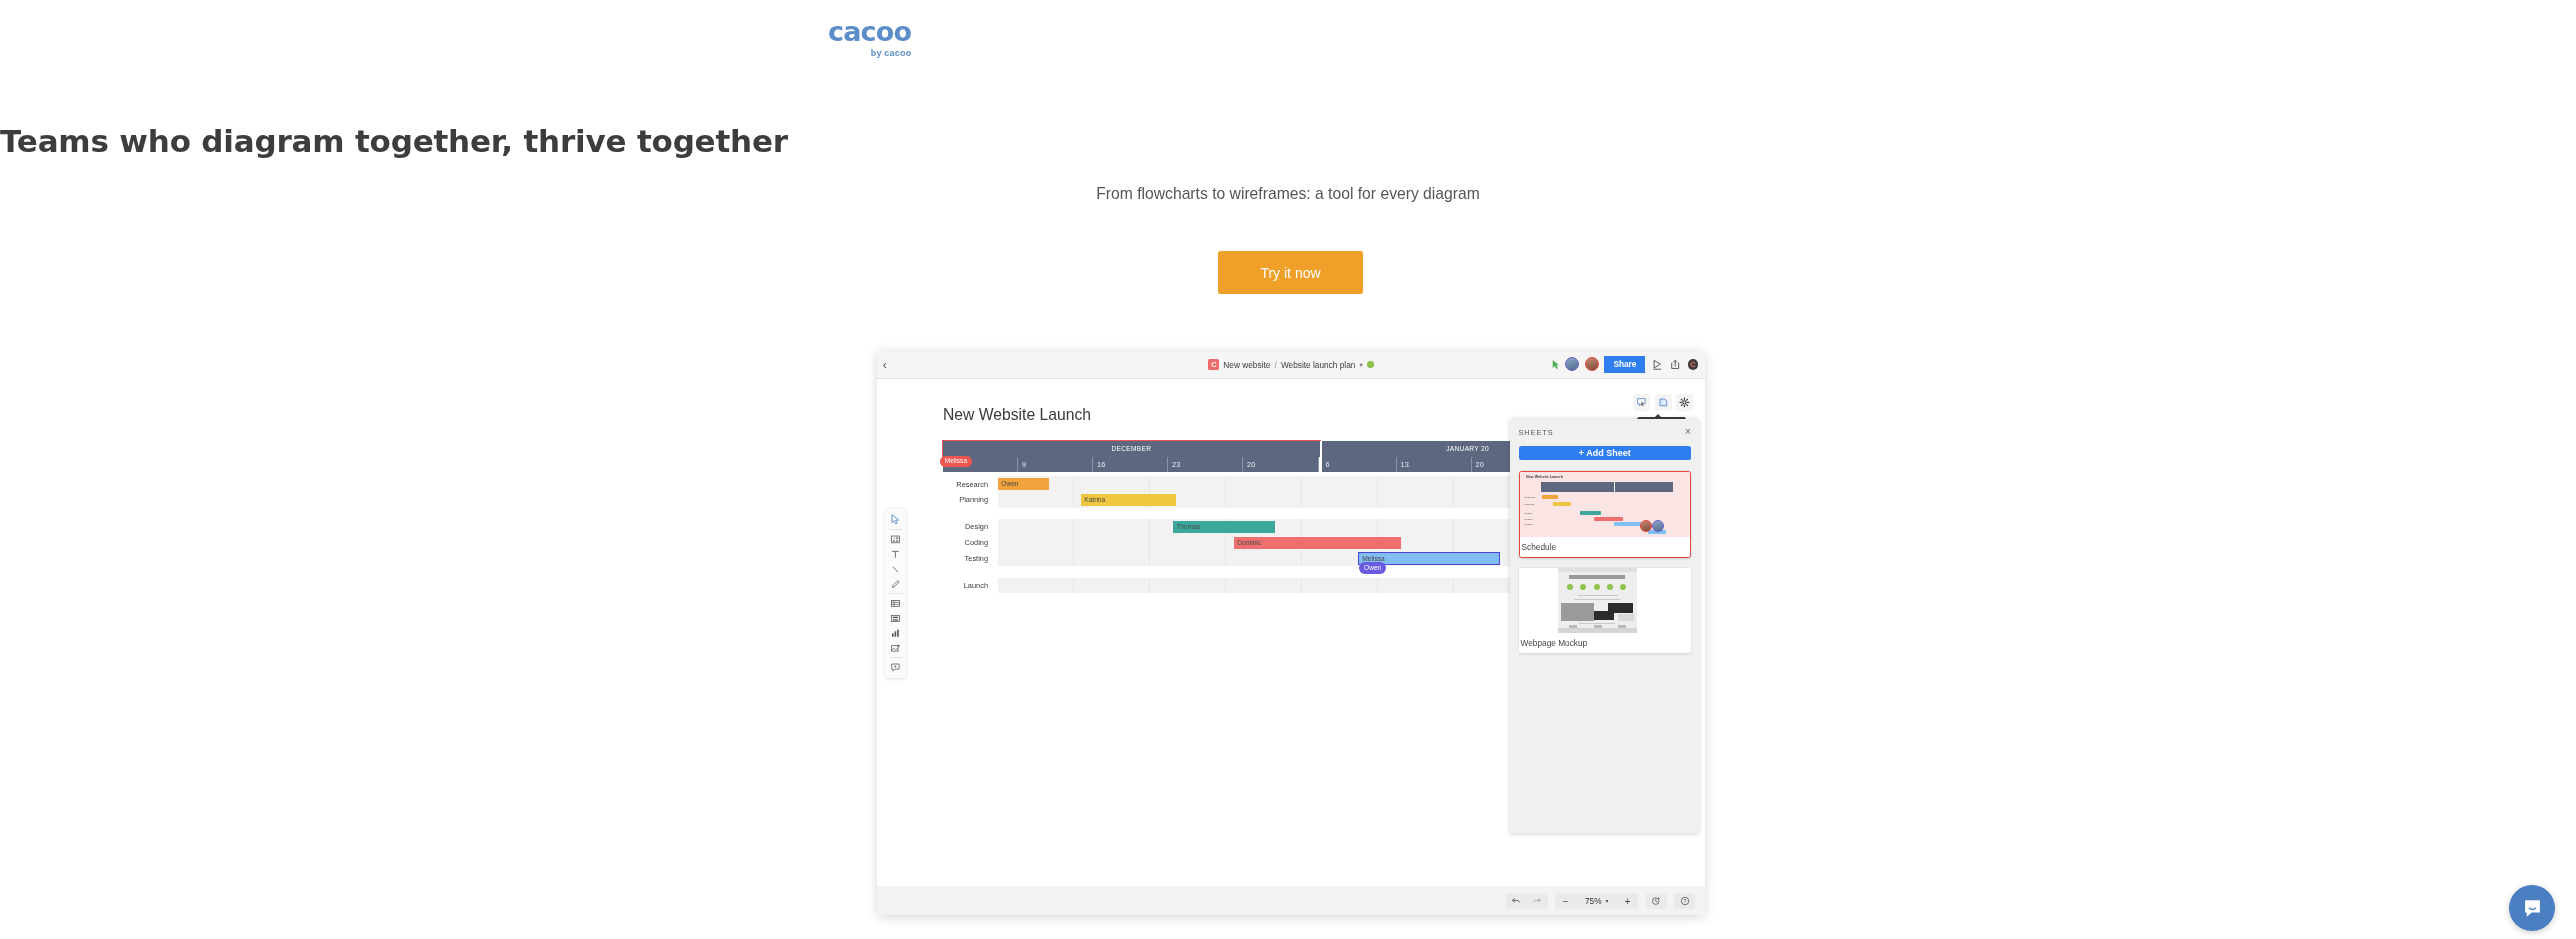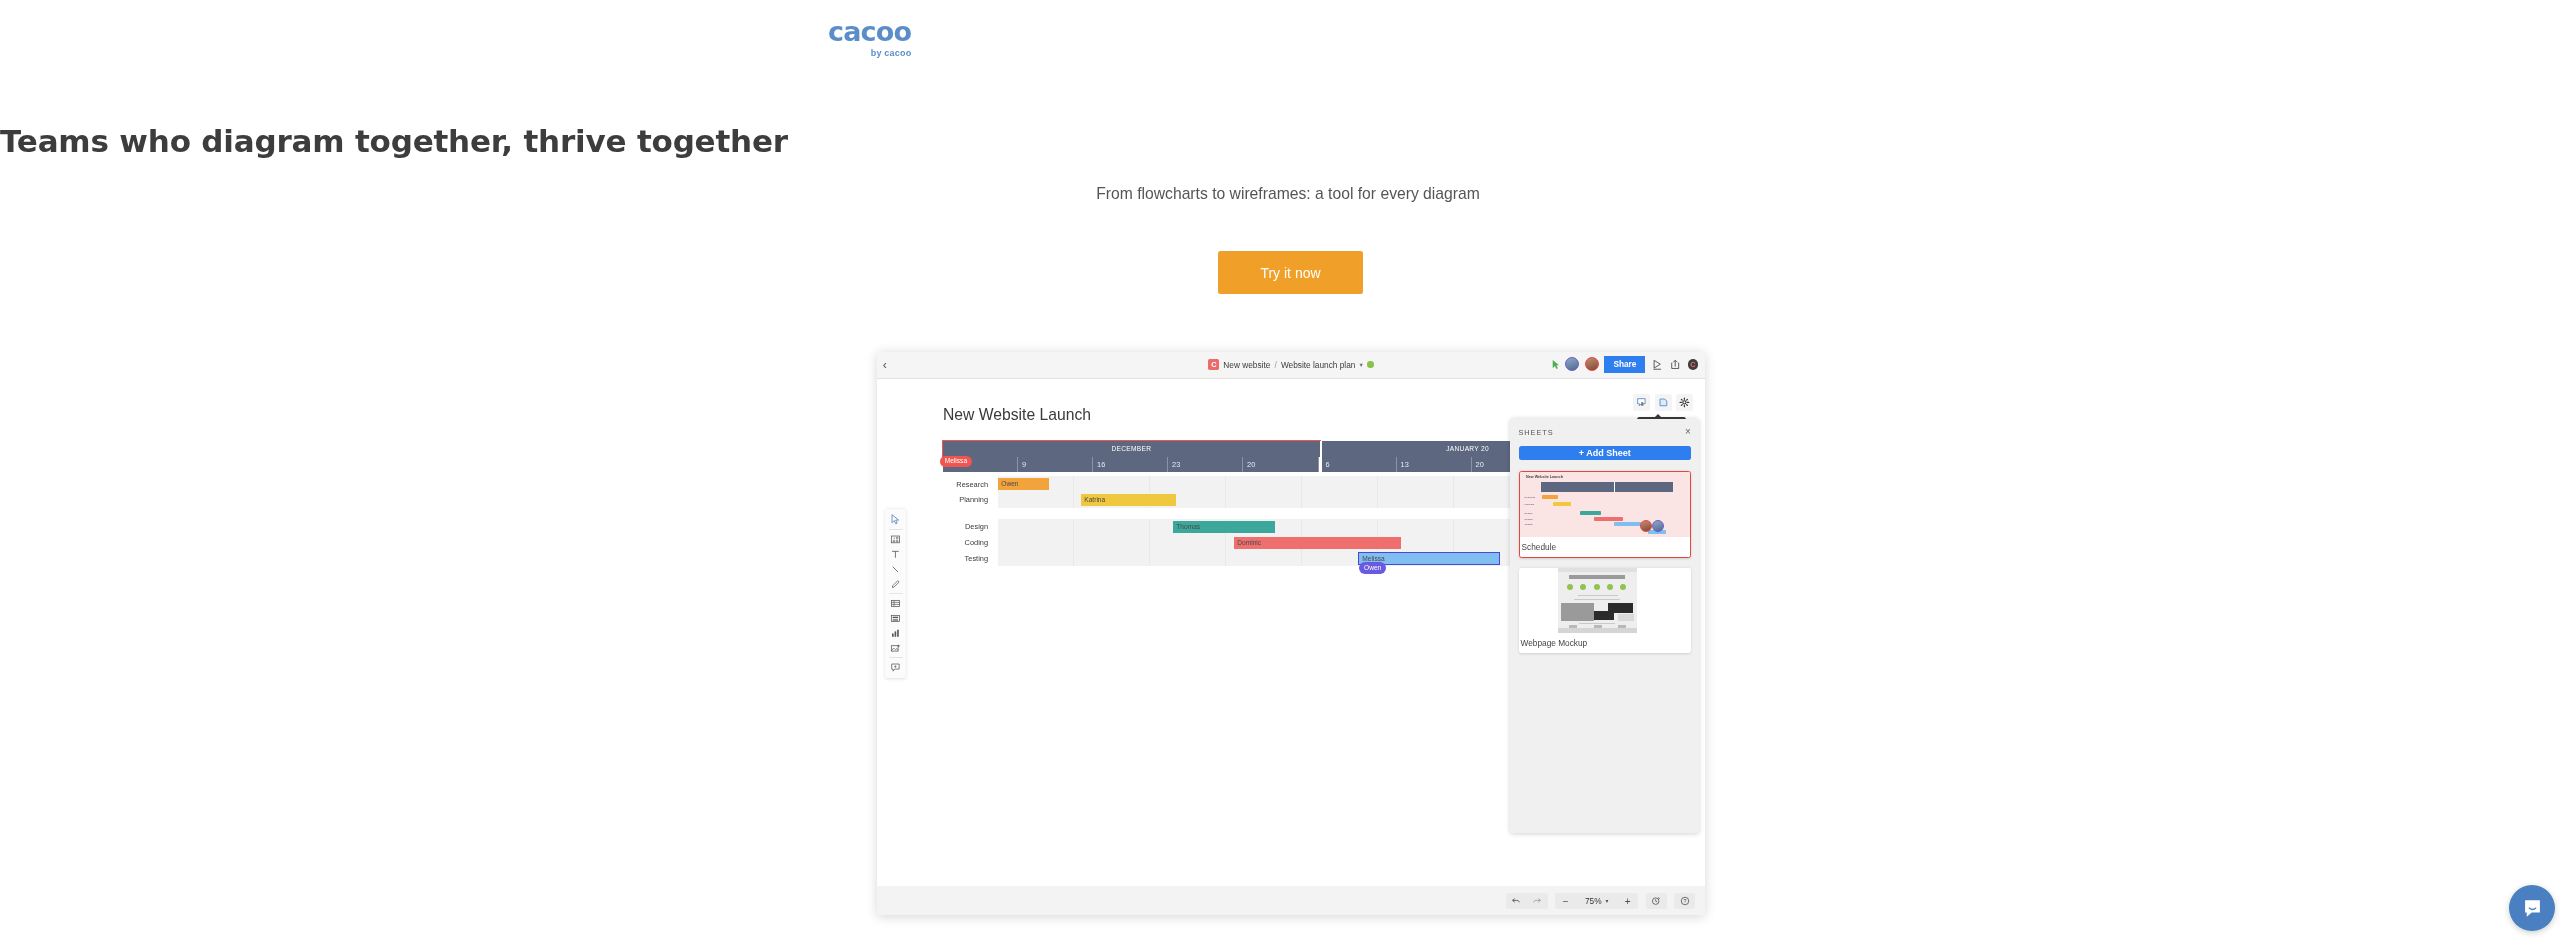--- a/index.html
+++ b/index.html
@@ -484,20 +484,26 @@
               <div class="task-label">Testing</div>
               <div class="task-track">
                 <div class="bar sel" style="left:360px; width:142px; background:#80bdf0;">Melissa</div>
                 <div class="name-tag" style="left:361px; top:11.6px; background:#6a5ae0;">Owen</div>
               </div>
             </div>
           </div>
 
           <div class="group-gap"></div>
 
+          <div class="task-group">
+            <div class="task-row">
+              <div class="task-label">Launch</div>
+              <div class="task-track"></div>
+            </div>
+          </div>
 
         </div>
       </div>
 
       <div class="sheets-panel">
         <div class="sheets-head">
           <div class="sheets-title">SHEETS</div>
           <div class="sheets-close">×</div>
         </div>
         <div class="add-sheet">+ Add Sheet</div>

